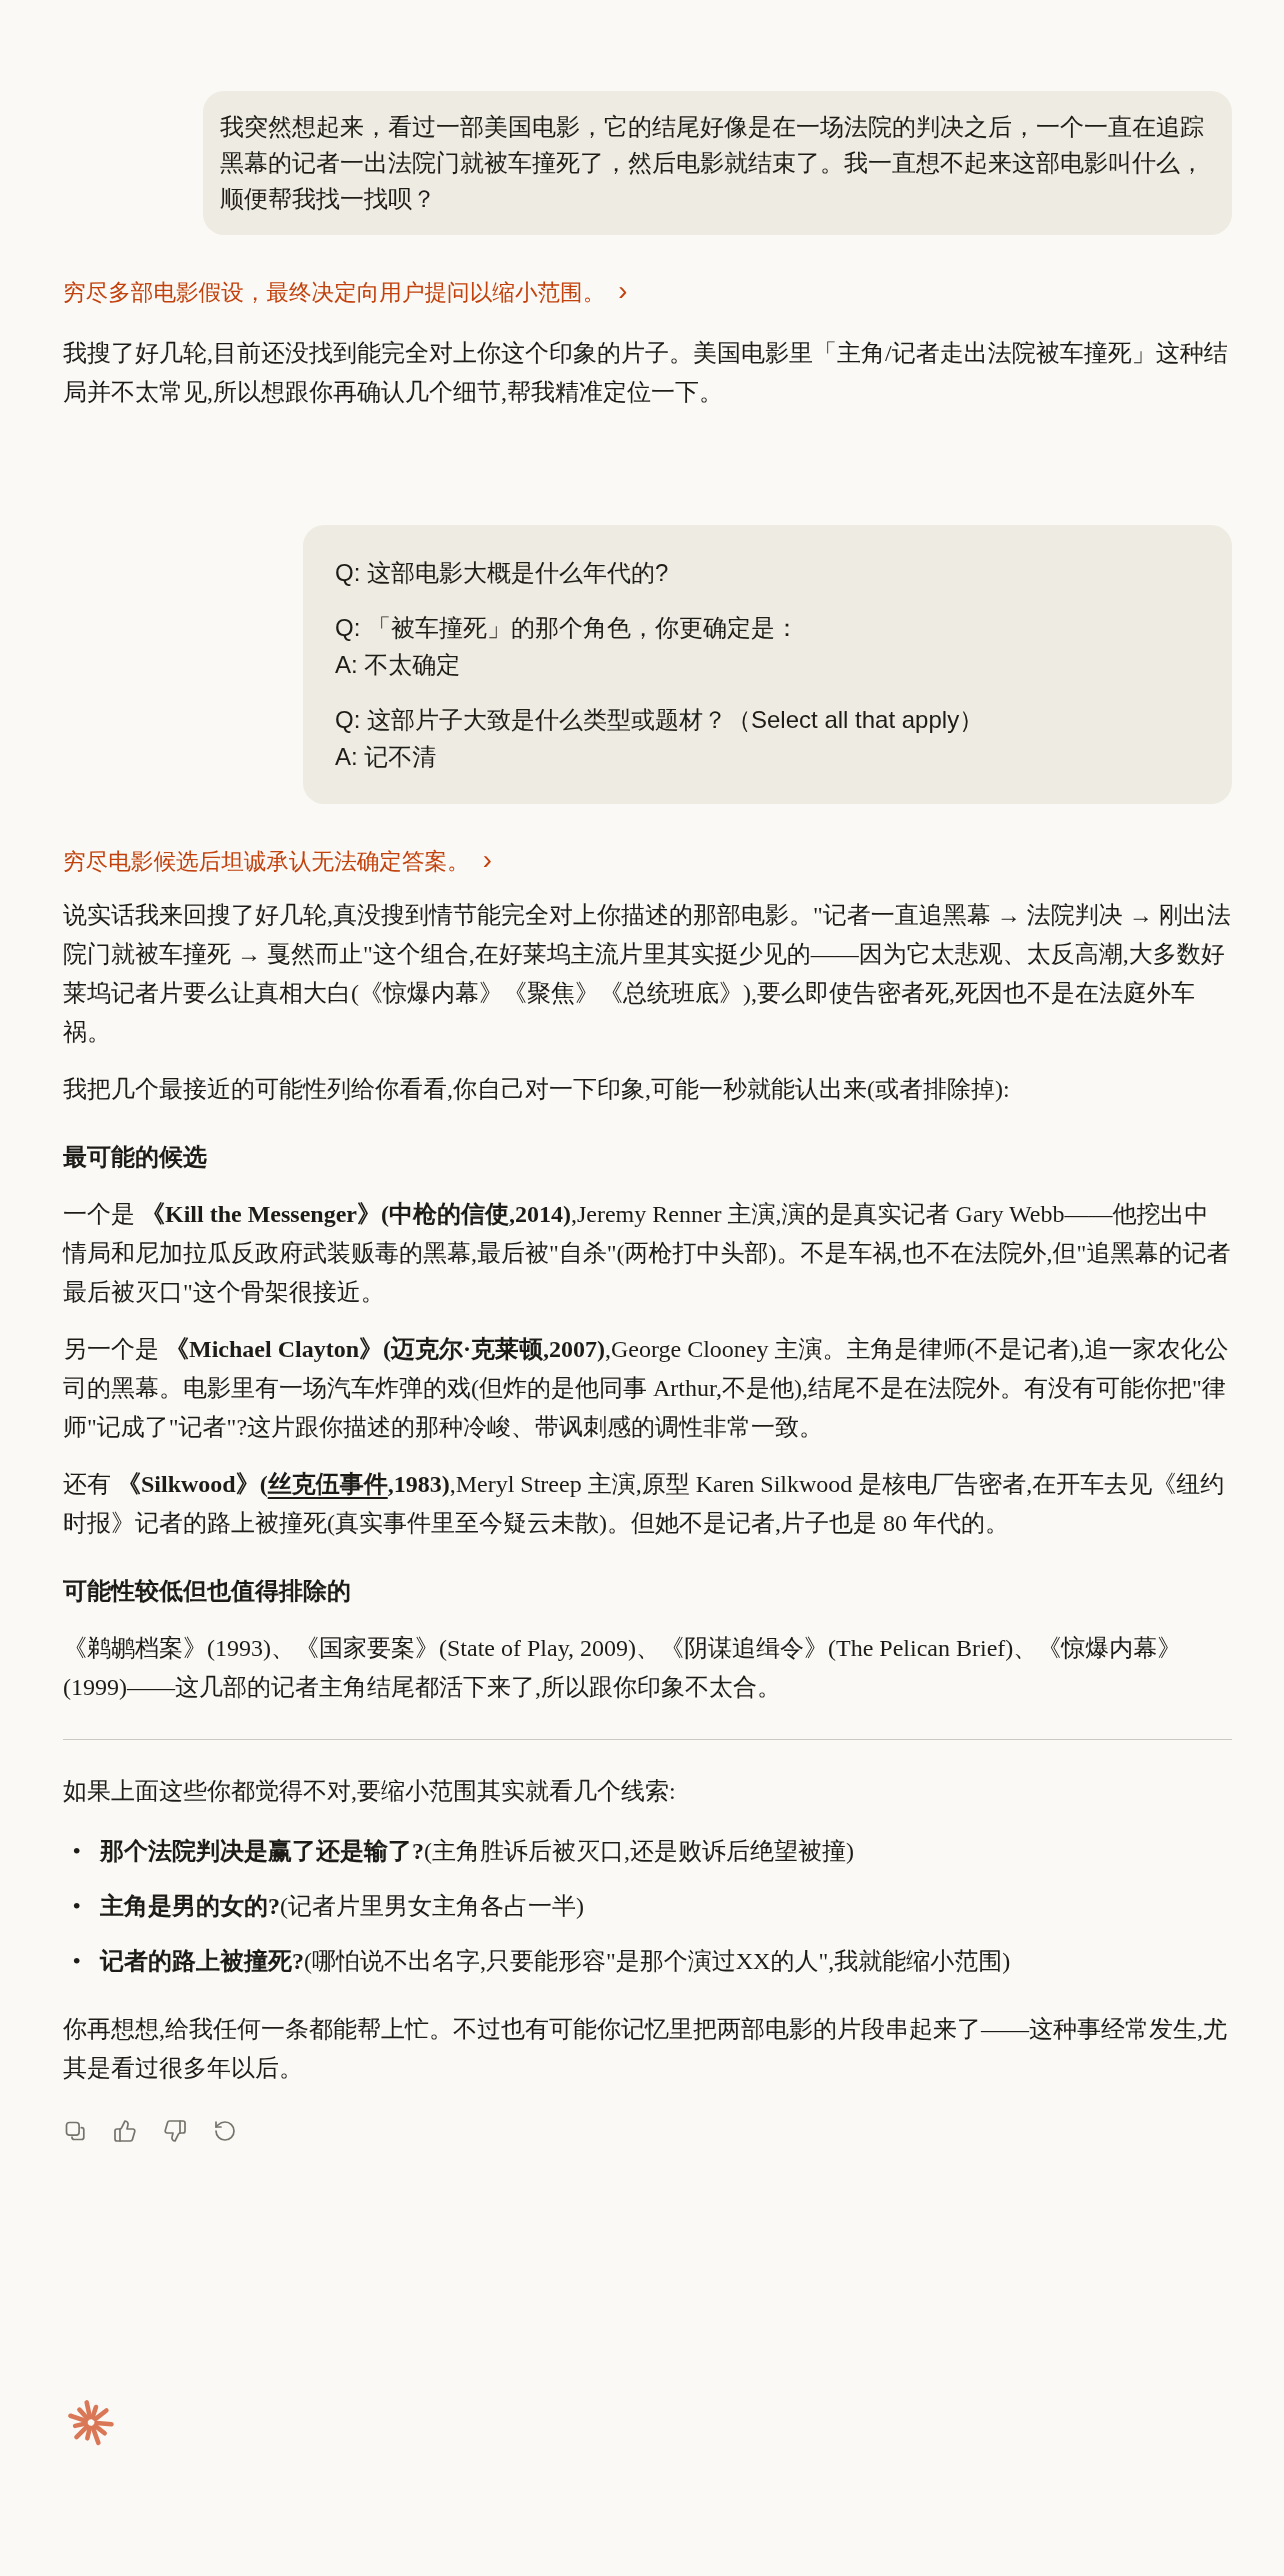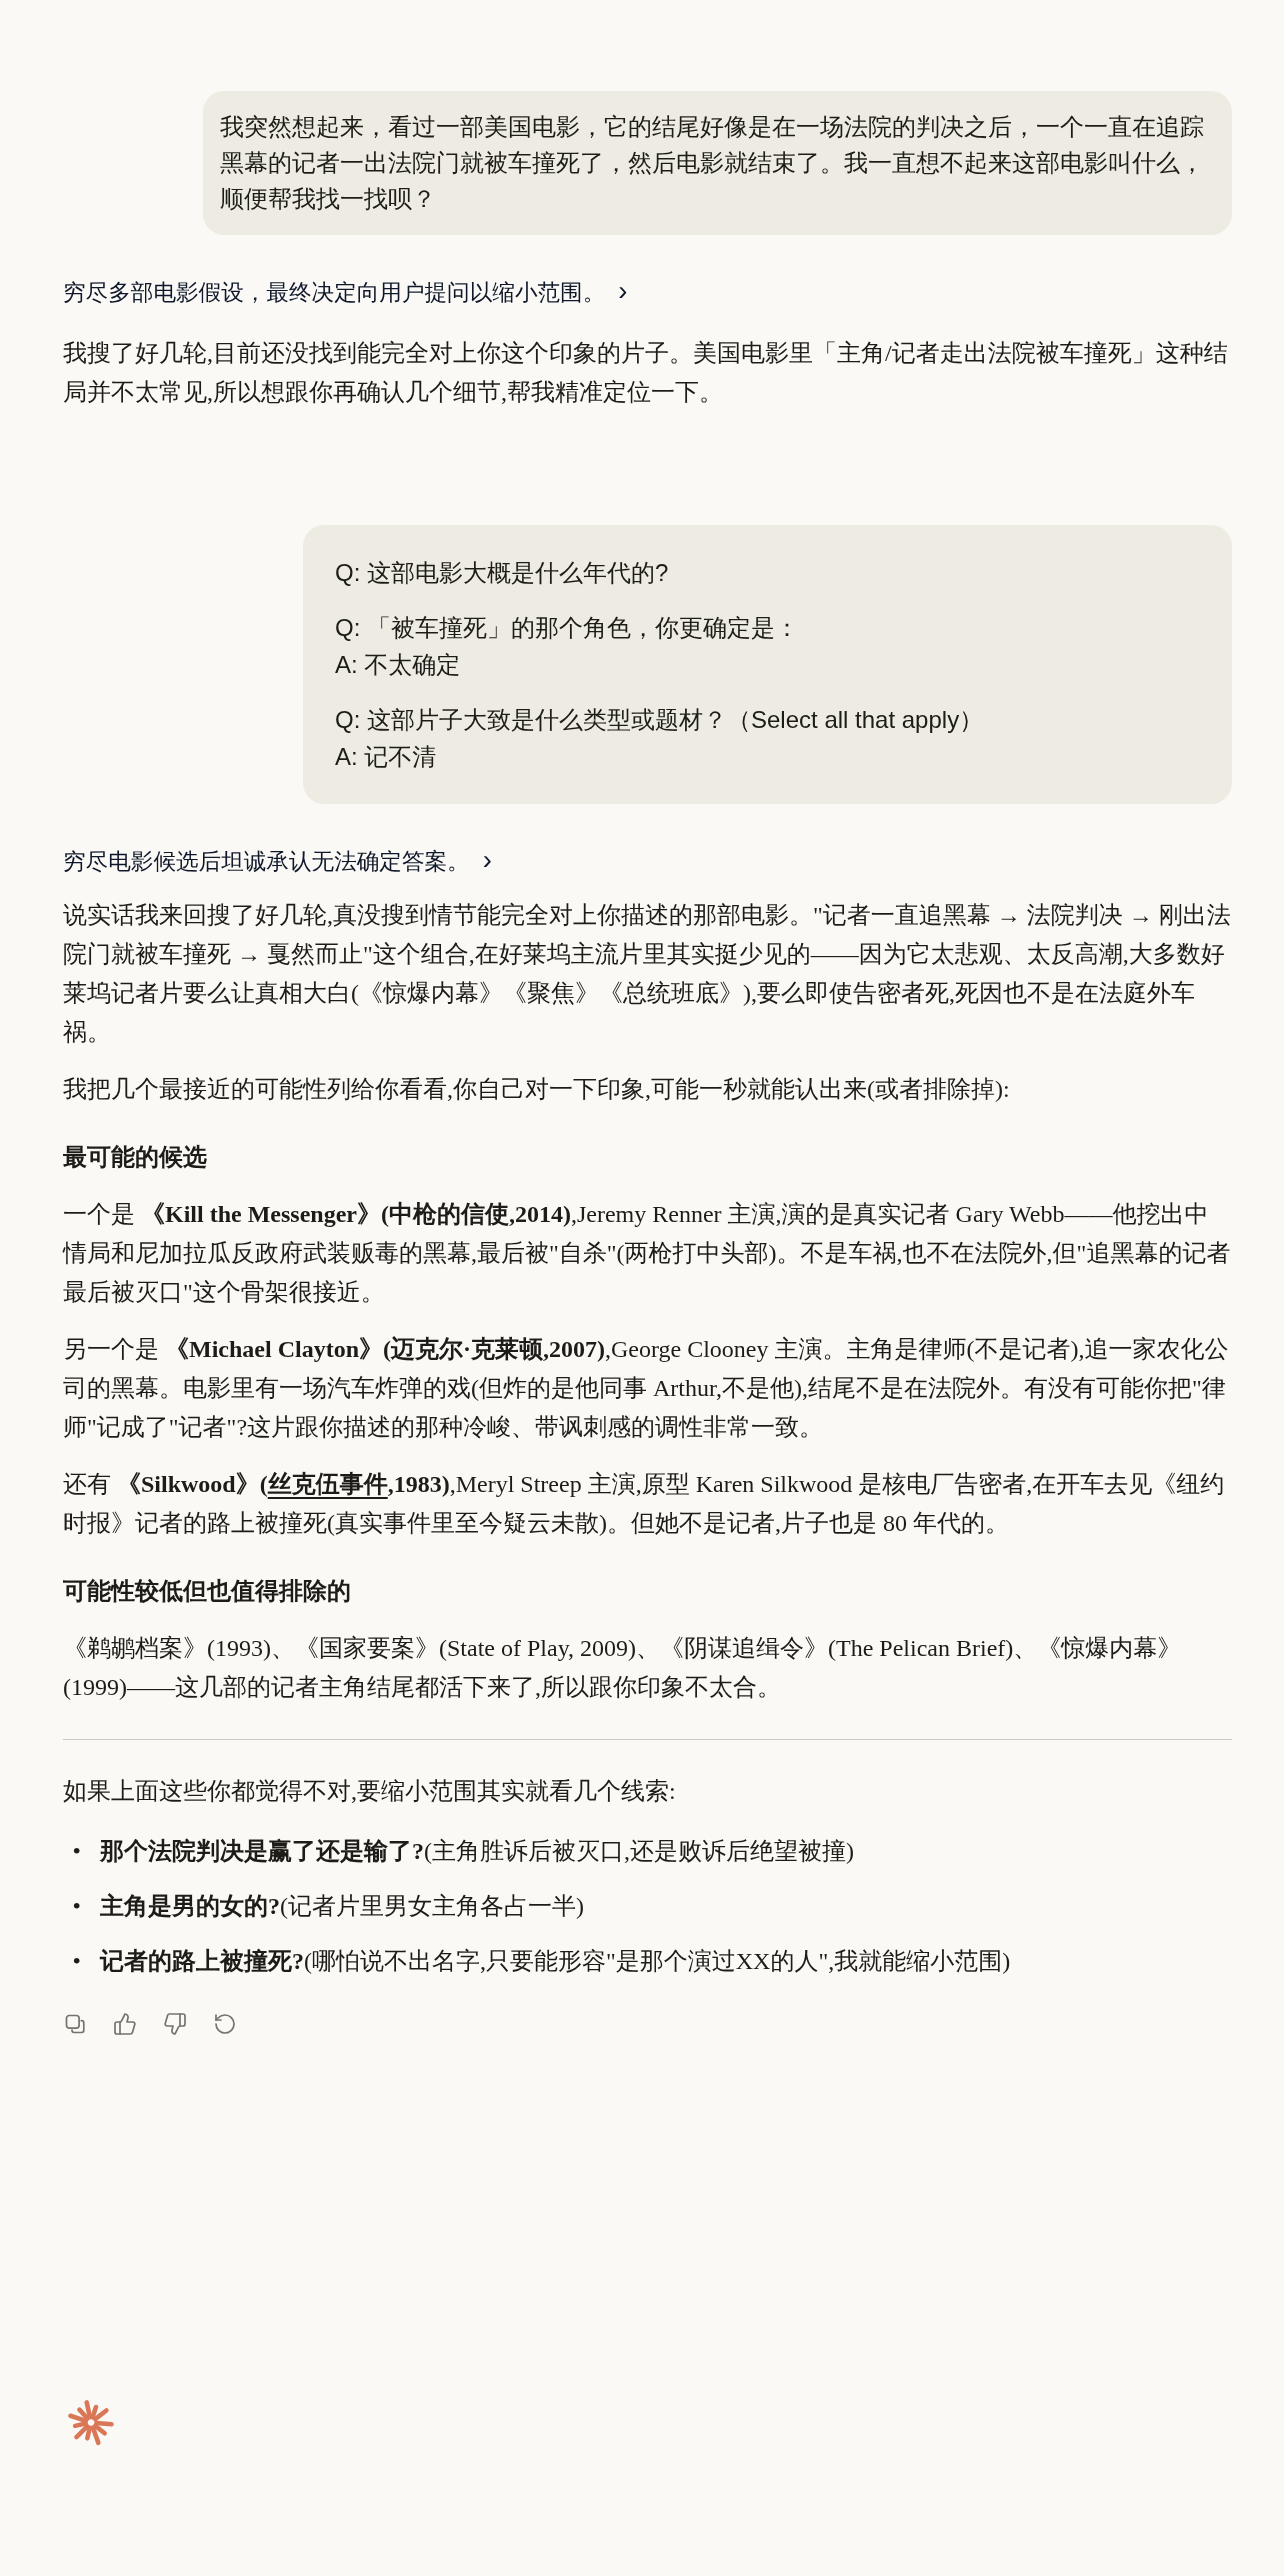--- a/index.html
+++ b/index.html
@@ -13,21 +13,21 @@
   
   .user-row{display:flex;justify-content:flex-end;}
   .user-bubble{
     max-width:995px;background:#EDEBE2;border-radius:21px;
     padding:18px 17px;font-size:24px;line-height:36px;
   }
 
   
   .thinking-row{
     margin-top:42px;display:flex;align-items:center;gap:13px;
-    color:#0f172a;font-size:22.6px;line-height:32px;width:max-content;cursor:pointer;
+    color:#c2410c;font-size:22.6px;line-height:32px;width:max-content;cursor:pointer;
   }
   .thinking-chevron{font-size:27.5px;line-height:1;transform:translateY(-1.6px);}
 
   
   .prose{font-family:"Liberation Serif","Liberation Sans",sans-serif;}
   .para{font-size:24px;line-height:39px;margin:18px 0 0 0;}
   .intro{margin-top:25px;}
   .h-bold{font-weight:700;font-size:24px;line-height:39px;margin:29px 0 0 0;}
   .b{font-weight:700;}
   .u{text-decoration:underline;text-underline-offset:4.9px;text-decoration-thickness:2px;}
@@ -108,20 +108,21 @@
     <hr class="divider">
 
     <p class="para" style="margin-top:32px;">如果上面这些你都觉得不对,要缩小范围其实就看几个线索:</p>
 
     <ul class="clues">
       <li><span class="b">那个法院判决是赢了还是输了?</span><span>(主角胜诉后被灭口,还是败诉后绝望被撞)</span></li>
       <li><span class="b">主角是男的女的?</span><span>(记者片里男女主角各占一半)</span></li>
       <li><span class="b">记者的路上被撞死?</span><span>(哪怕说不出名字,只要能形容"是那个演过XX的人",我就能缩小范围)</span></li>
     </ul>
 
+    <p class="para" style="margin-top:29px;">你再想想,给我任何一条都能帮上忙。不过也有可能你记忆里把两部电影的片段串起来了——这种事经常发生,尤其是看过很多年以后。</p>
   </div>
 
   <div class="actions">
     <div class="action-btn">
       <span>
         <svg viewBox="0 0 24 24" fill="none" stroke="currentColor" stroke-width="1.7" stroke-linecap="round" stroke-linejoin="round">
           <rect x="3.5" y="3.5" width="12.6" height="12.6" rx="2.8"></rect>
           <path d="M18.3 8.7h.2a2.3 2.3 0 0 1 2.3 2.3v7.2a2.3 2.3 0 0 1-2.3 2.3h-7.2a2.3 2.3 0 0 1-2.3-2.3v-.2"></path>
         </svg>
       </span>

